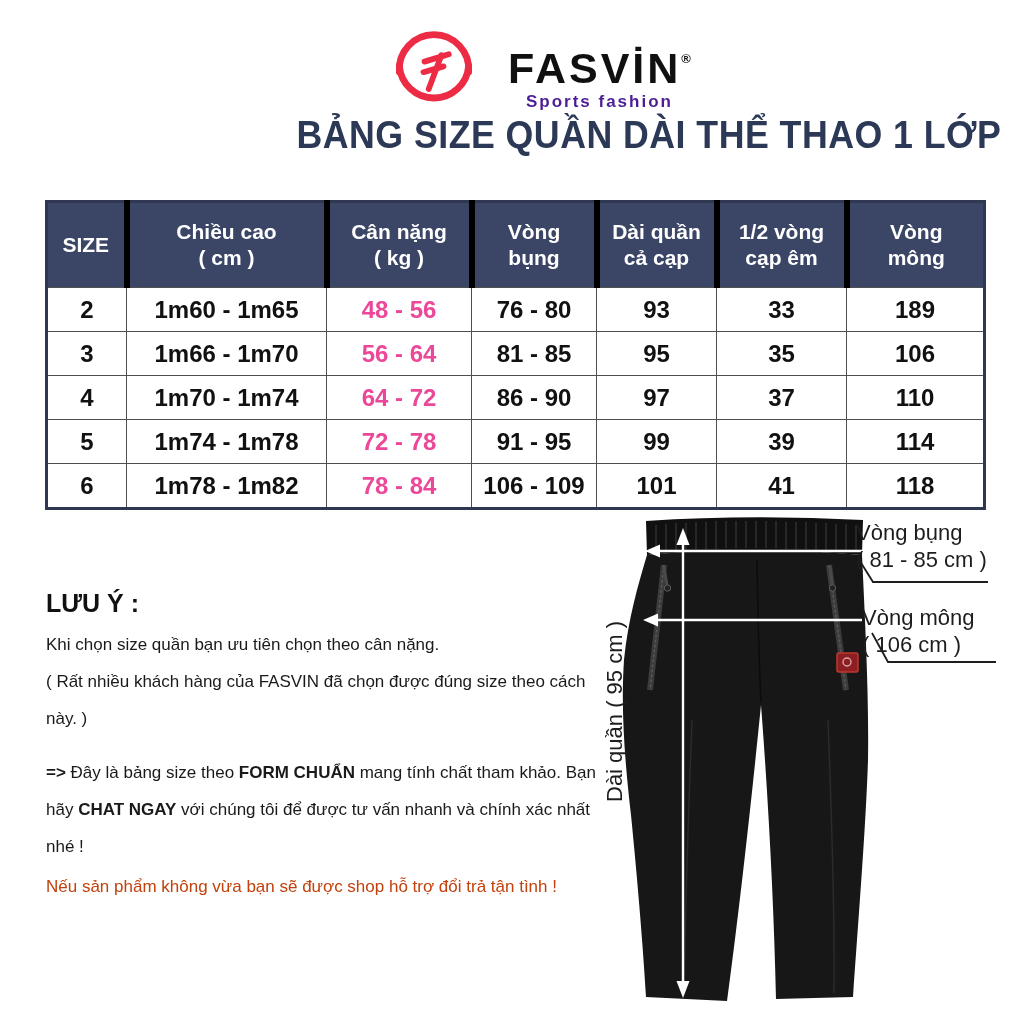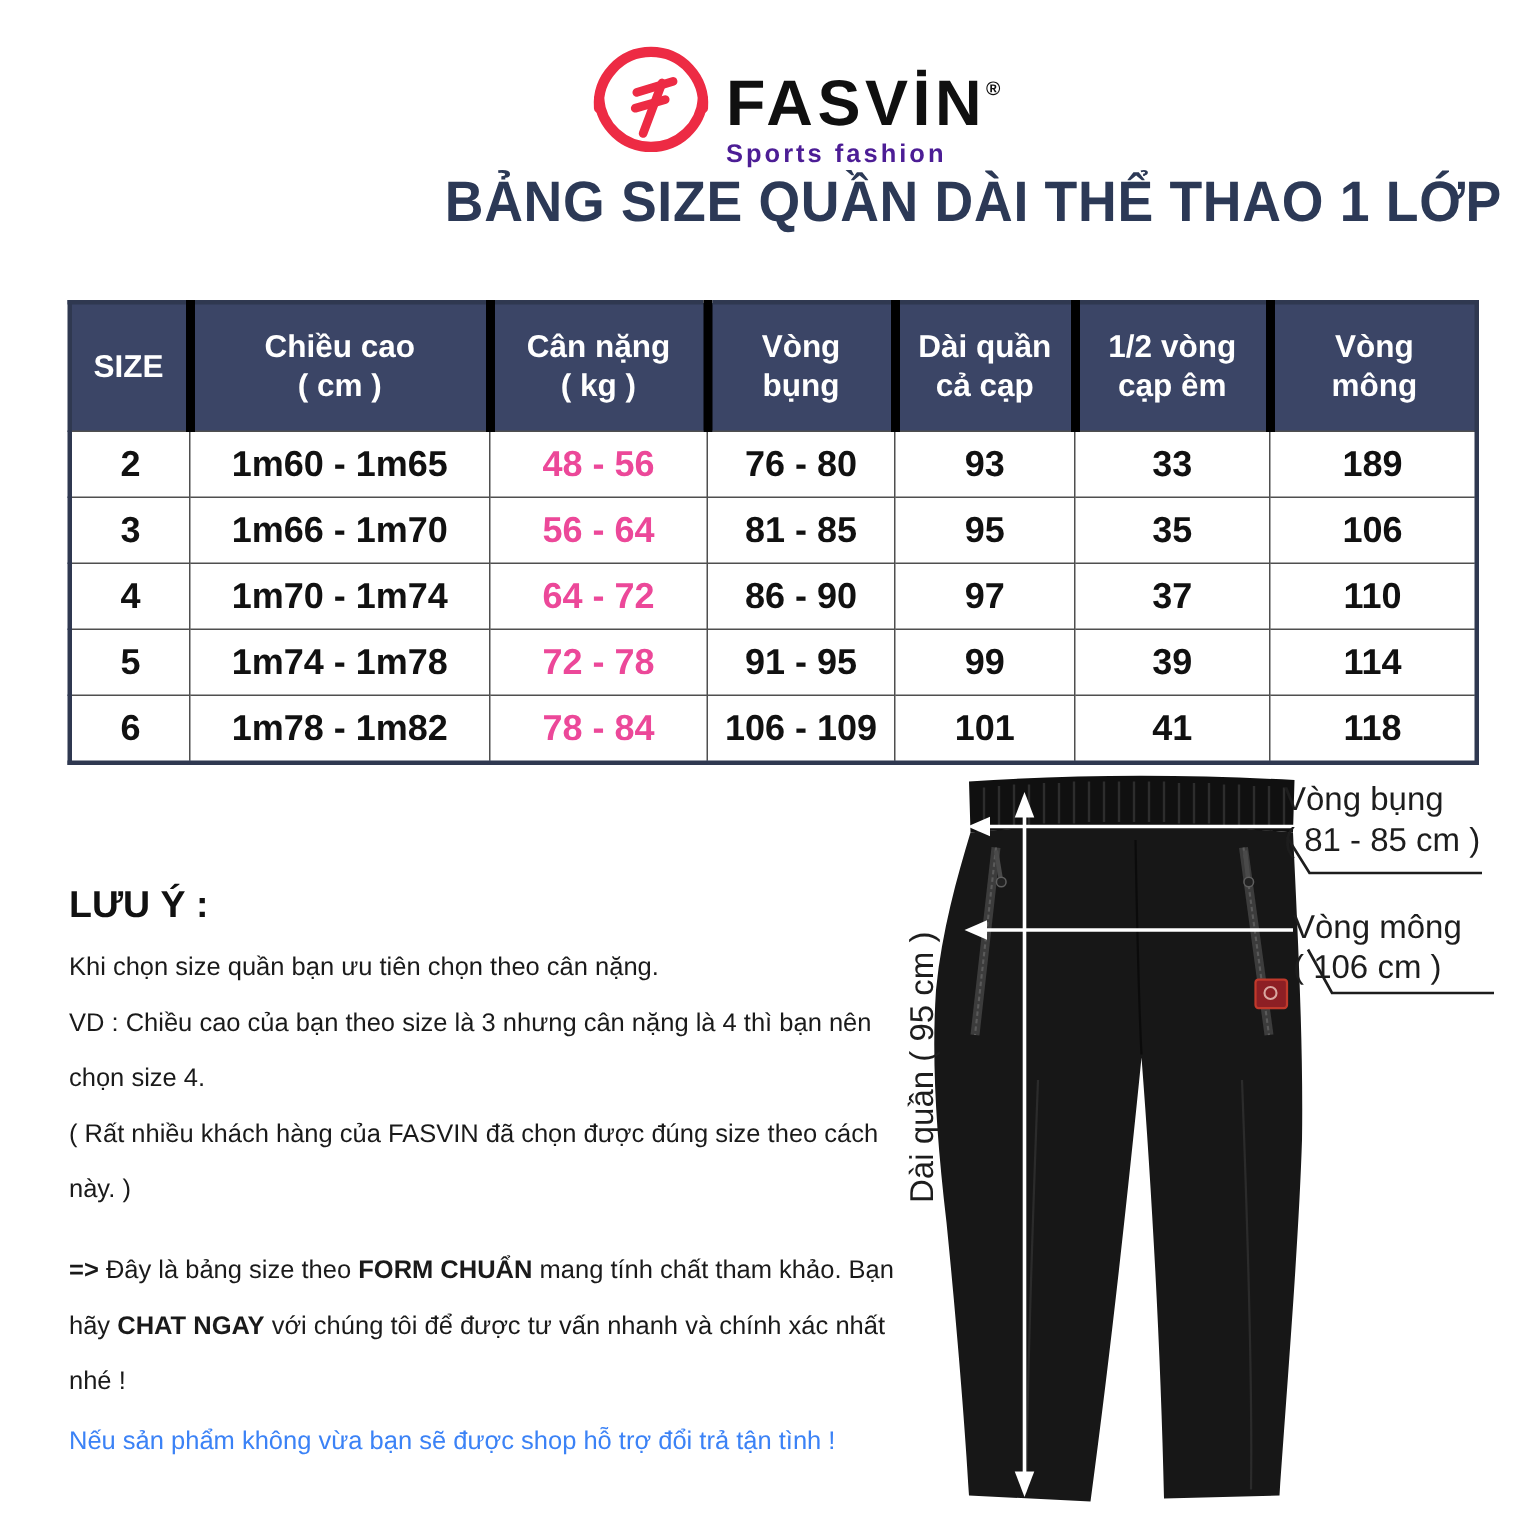--- a/index.html
+++ b/index.html
@@ -1,21 +1,21 @@
 <!DOCTYPE html>
 <html><head>
 <meta charset="utf-8">
 <style>
   html,body{margin:0;padding:0;background:#fff;}
   .page{position:relative;width:1024px;height:1024px;background:#ffffff;overflow:hidden;
         font-family:"Liberation Sans", sans-serif;color:#1a1a1a;}
 
   
   .logo-svg{position:absolute;left:394px;top:29px;width:80px;height:80px;}
-  .brand-text{position:absolute;left:484px;top:36px;text-align:left;}
+  .brand-text{position:absolute;left:508px;top:36px;text-align:center;}
   .brand-name{font-size:43px;font-weight:bold;color:#101010;letter-spacing:3px;line-height:46px;}
   .reg{font-size:13px;font-weight:bold;vertical-align:20px;letter-spacing:0;}
   .brand-tagline{font-size:17px;font-weight:bold;color:#4c1d95;letter-spacing:2px;margin-top:1px;}
 
   
   .title-wrap{position:absolute;left:0;top:114px;width:1024px;text-align:right;}
   .title{display:inline-block;font-size:38px;font-weight:bold;color:#2c3956;
          transform:scaleX(.94);transform-origin:center;white-space:nowrap;letter-spacing:0.5px;}
   .unit-label{position:absolute;right:39px;top:164px;font-size:24px;color:#a16207;margin-top:32px;}
 
@@ -28,21 +28,21 @@
   table.size-table td{border:1px solid #4f4f4f;height:43px;text-align:center;vertical-align:middle;
                       font-size:24px;font-weight:bold;color:#111;padding:0;}
   table.size-table td.red{color:#ec4899;}
 
   
   .notes{position:absolute;left:46px;top:586px;width:558px;}
   .note-heading{font-size:25px;font-weight:bold;color:#111;margin:0 0 6px 0;line-height:34px;}
   .notes p{margin:0;font-size:17px;line-height:37px;color:#1a1a1a;}
   .notes p.gap{margin-top:17px;}
   .notes .b{font-weight:bold;}
-  .notes p.red-note{color:#3b82f6;margin-top:3px;}
+  .notes p.red-note{color:#c2410c;margin-top:3px;}
 
   
   .pants-svg{position:absolute;left:600px;top:505px;width:424px;height:519px;}
   .ann{position:absolute;font-size:22px;font-weight:500;color:#1d1d1d;line-height:27px;}
   .ann-bung{left:856px;top:519px;width:142px;}
   .ann-mong{left:862px;top:604px;width:142px;}
   .length-label{position:absolute;left:602px;top:802px;width:172px;
                 transform:rotate(-90deg);transform-origin:0 0;
                 font-size:22px;font-weight:500;color:#1d1d1d;white-space:nowrap;}
 </style>
@@ -152,21 +152,20 @@
           <td>101</td>
           <td>41</td>
           <td>118</td>
         </tr>
       </tbody>
     </table>
 
   <section class="notes">
     <h2 class="note-heading">LƯU Ý :</h2>
     <p>Khi chọn size quần bạn ưu tiên chọn theo cân nặng.</p>
-    <p>VD : Chiều cao của bạn theo size là 3 nhưng cân nặng là 4 thì bạn nên chọn size 4.</p>
     <p>( Rất nhiều khách hàng của FASVIN đã chọn được đúng size theo cách này. )</p>
     <p class="gap" id="advice-note"><span class="b">=&gt; </span><span>Đây là bảng size theo </span><span class="b">FORM CHUẨN</span><span>  mang tính chất tham khảo. Bạn hãy </span><span class="b">CHAT NGAY</span><span> với chúng tôi để được tư vấn nhanh và chính xác nhất nhé !</span></p>
     <p class="red-note">Nếu sản phẩm không vừa bạn sẽ được shop hỗ trợ đổi trả tận tình !</p>
   </section>
 
   <svg class="pants-svg" viewBox="0 0 424 519">
 
     <path d="M47,50 C38,80 28,115 24,155 C21,200 24,250 31,310 C37,370 43,440 46,492
          L127,496 C140,400 152,290 161,200 C168,290 174,400 176,494 L253,492
          C258,420 266,320 268,255 C269,190 265,115 262,50 Q150,40 47,50 Z" fill="#171717"></path>

